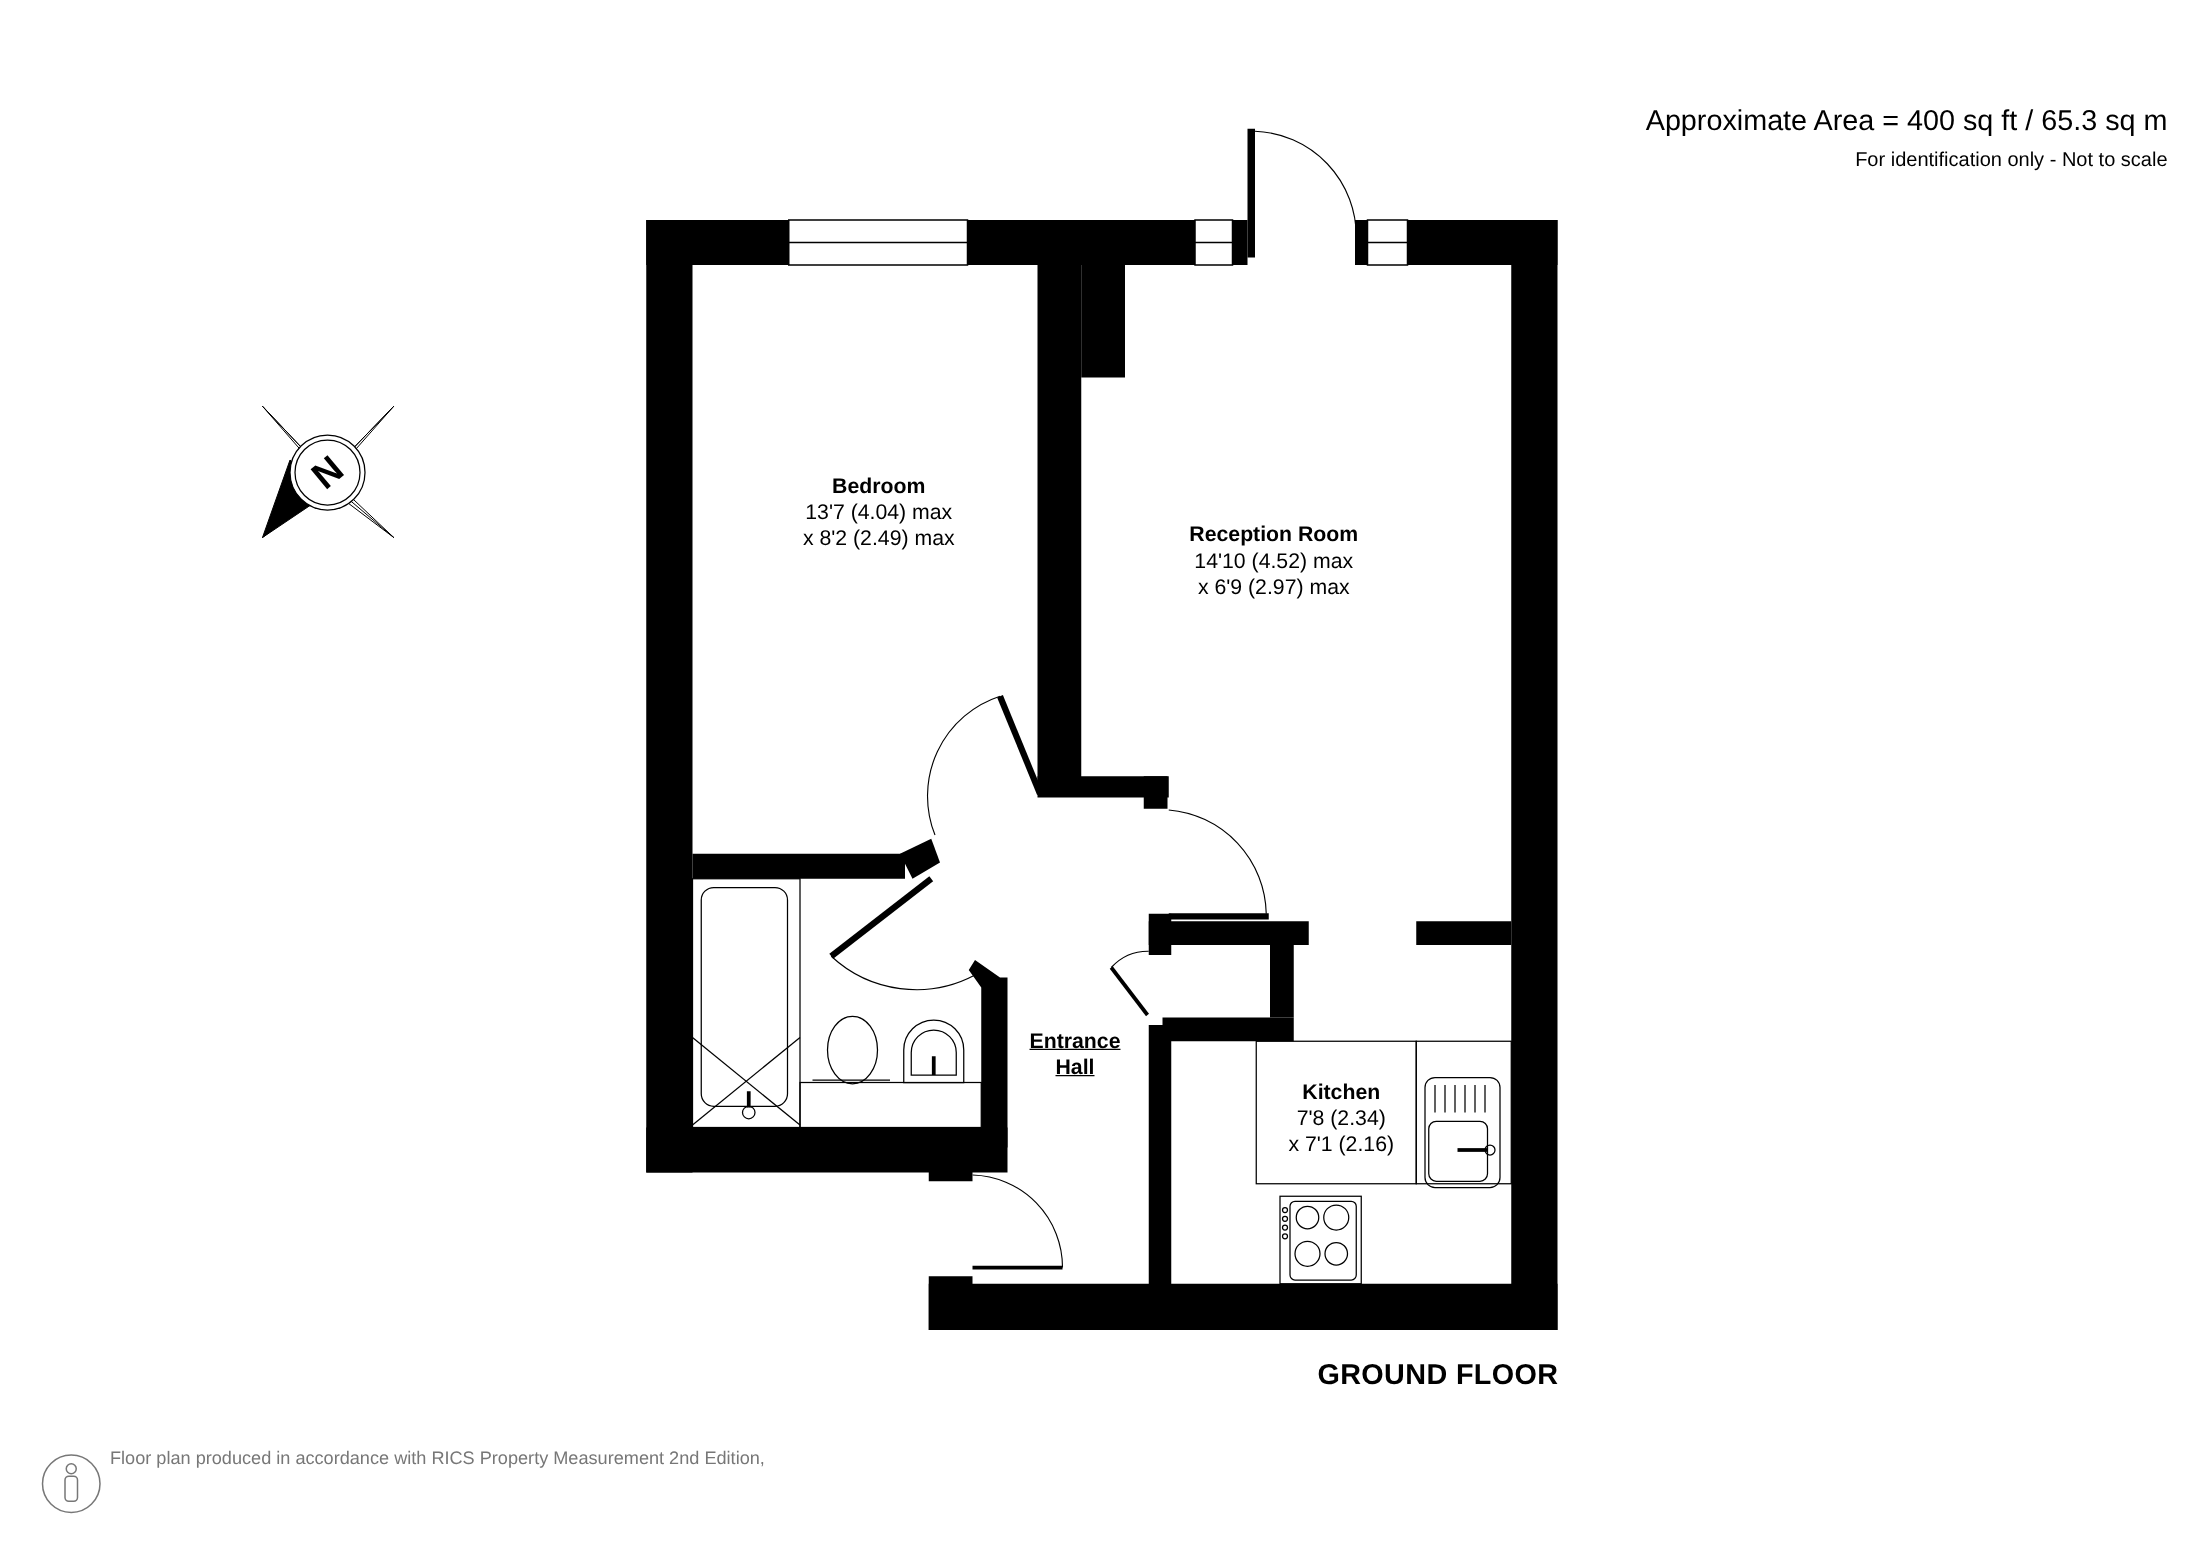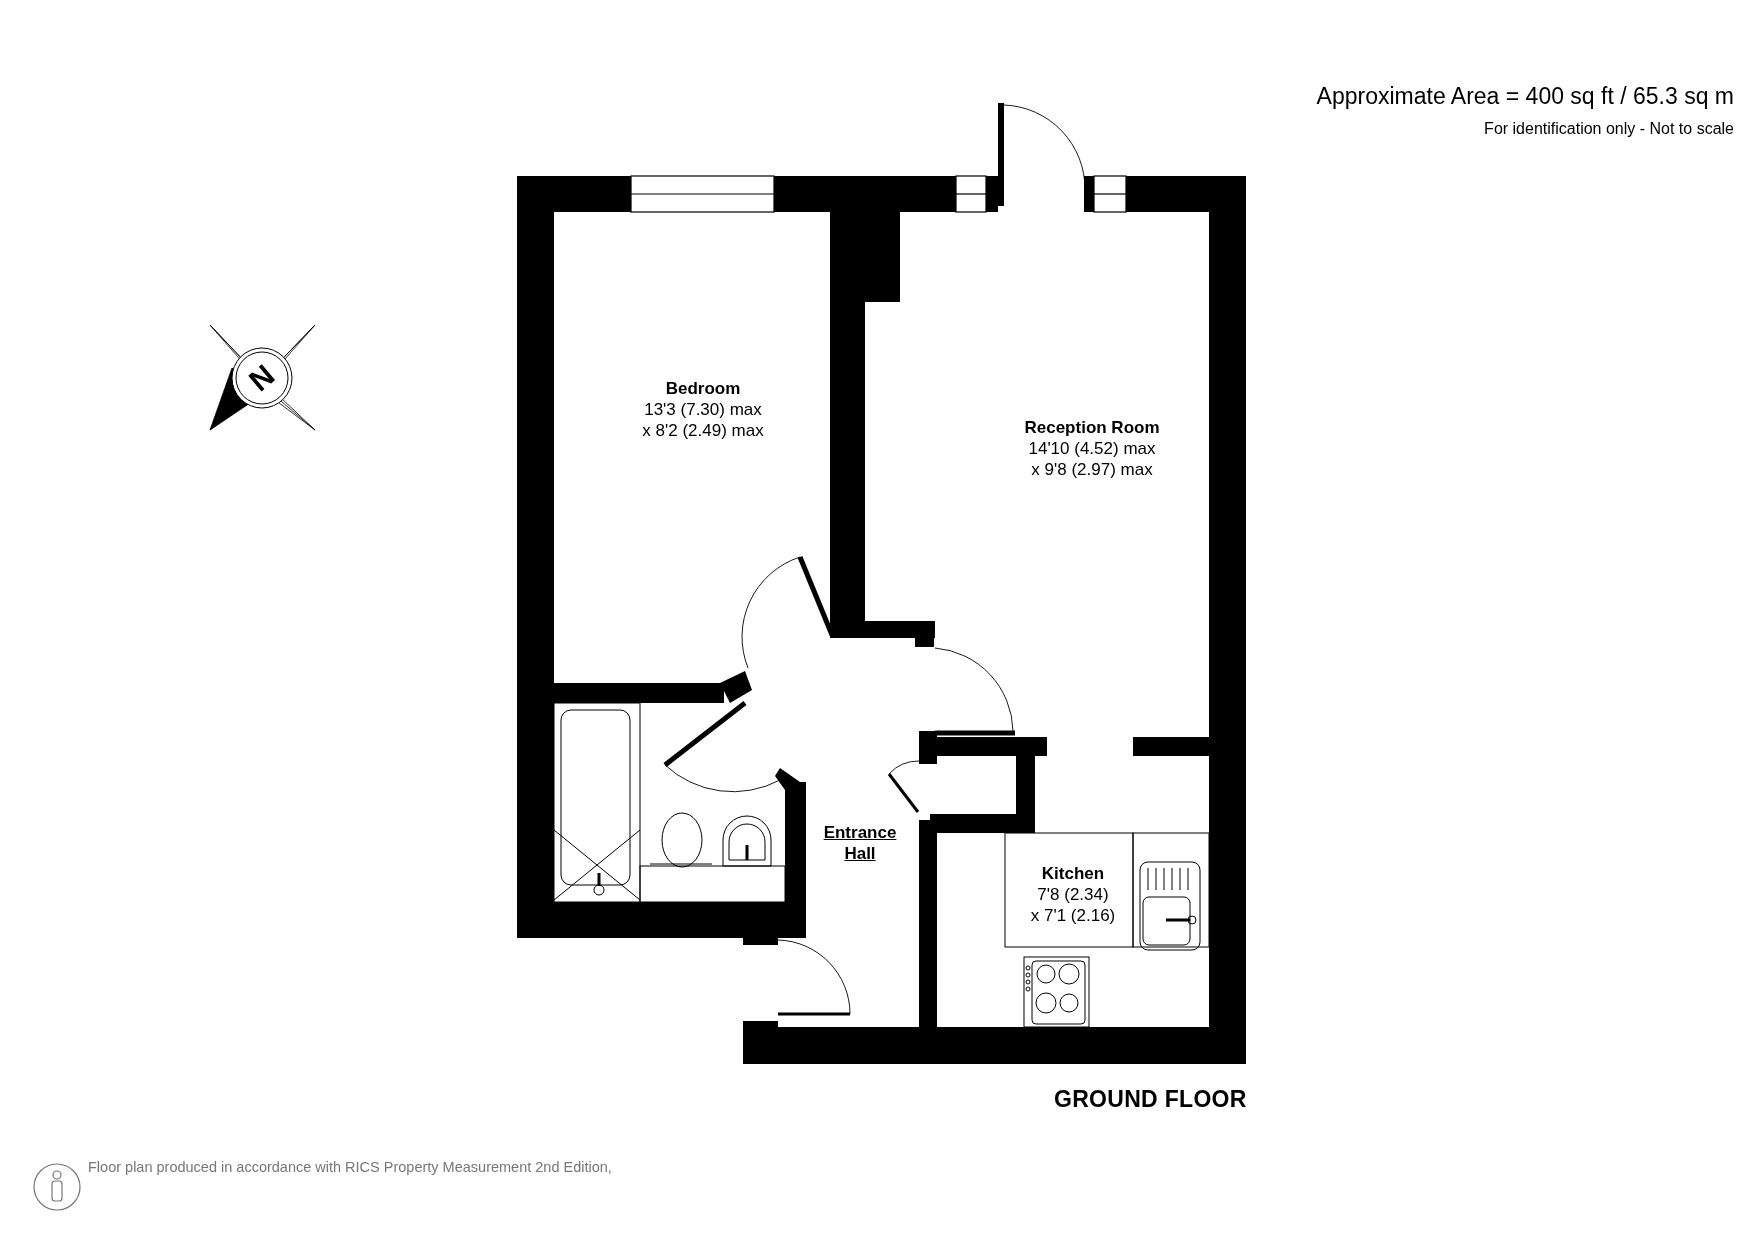--- a/index.html
+++ b/index.html
@@ -154,28 +154,28 @@
 
   <g class="footer-person" stroke="#777" fill="none" stroke-width="1.2">
     <circle cx="57" cy="1187" r="23"></circle>
     <circle cx="57" cy="1175" r="4"></circle>
     <rect x="52" y="1181" width="10" height="20" rx="3"></rect>
   </g>
 </svg>
 
 <div class="room-label" style="left:623px; top:378px; width:160px;">
   <span class="name">Bedroom</span>
-  <span class="dim">13'3 (7.30) max</span>
+  <span class="dim">13'7 (4.04) max</span>
   <span class="dim">x 8'2 (2.49) max</span>
 </div>
 
-<div class="room-label" style="left:1007px; top:417px; width:170px;">
+<div class="room-label" style="left:934px; top:417px; width:170px;">
   <span class="name">Reception Room</span>
   <span class="dim">14'10 (4.52) max</span>
-  <span class="dim">x 9'8 (2.97) max</span>
+  <span class="dim">x 6'9 (2.97) max</span>
 </div>
 
 <div class="room-label" style="left:815px; top:822px; width:90px;text-decoration:underline;">
   <span class="name">Entrance</span>
   <span class="name">Hall</span>
 </div>
 
 <div class="room-label" style="left:1013px; top:863px; width:120px;">
   <span class="name">Kitchen</span>
   <span class="dim">7'8 (2.34)</span>

